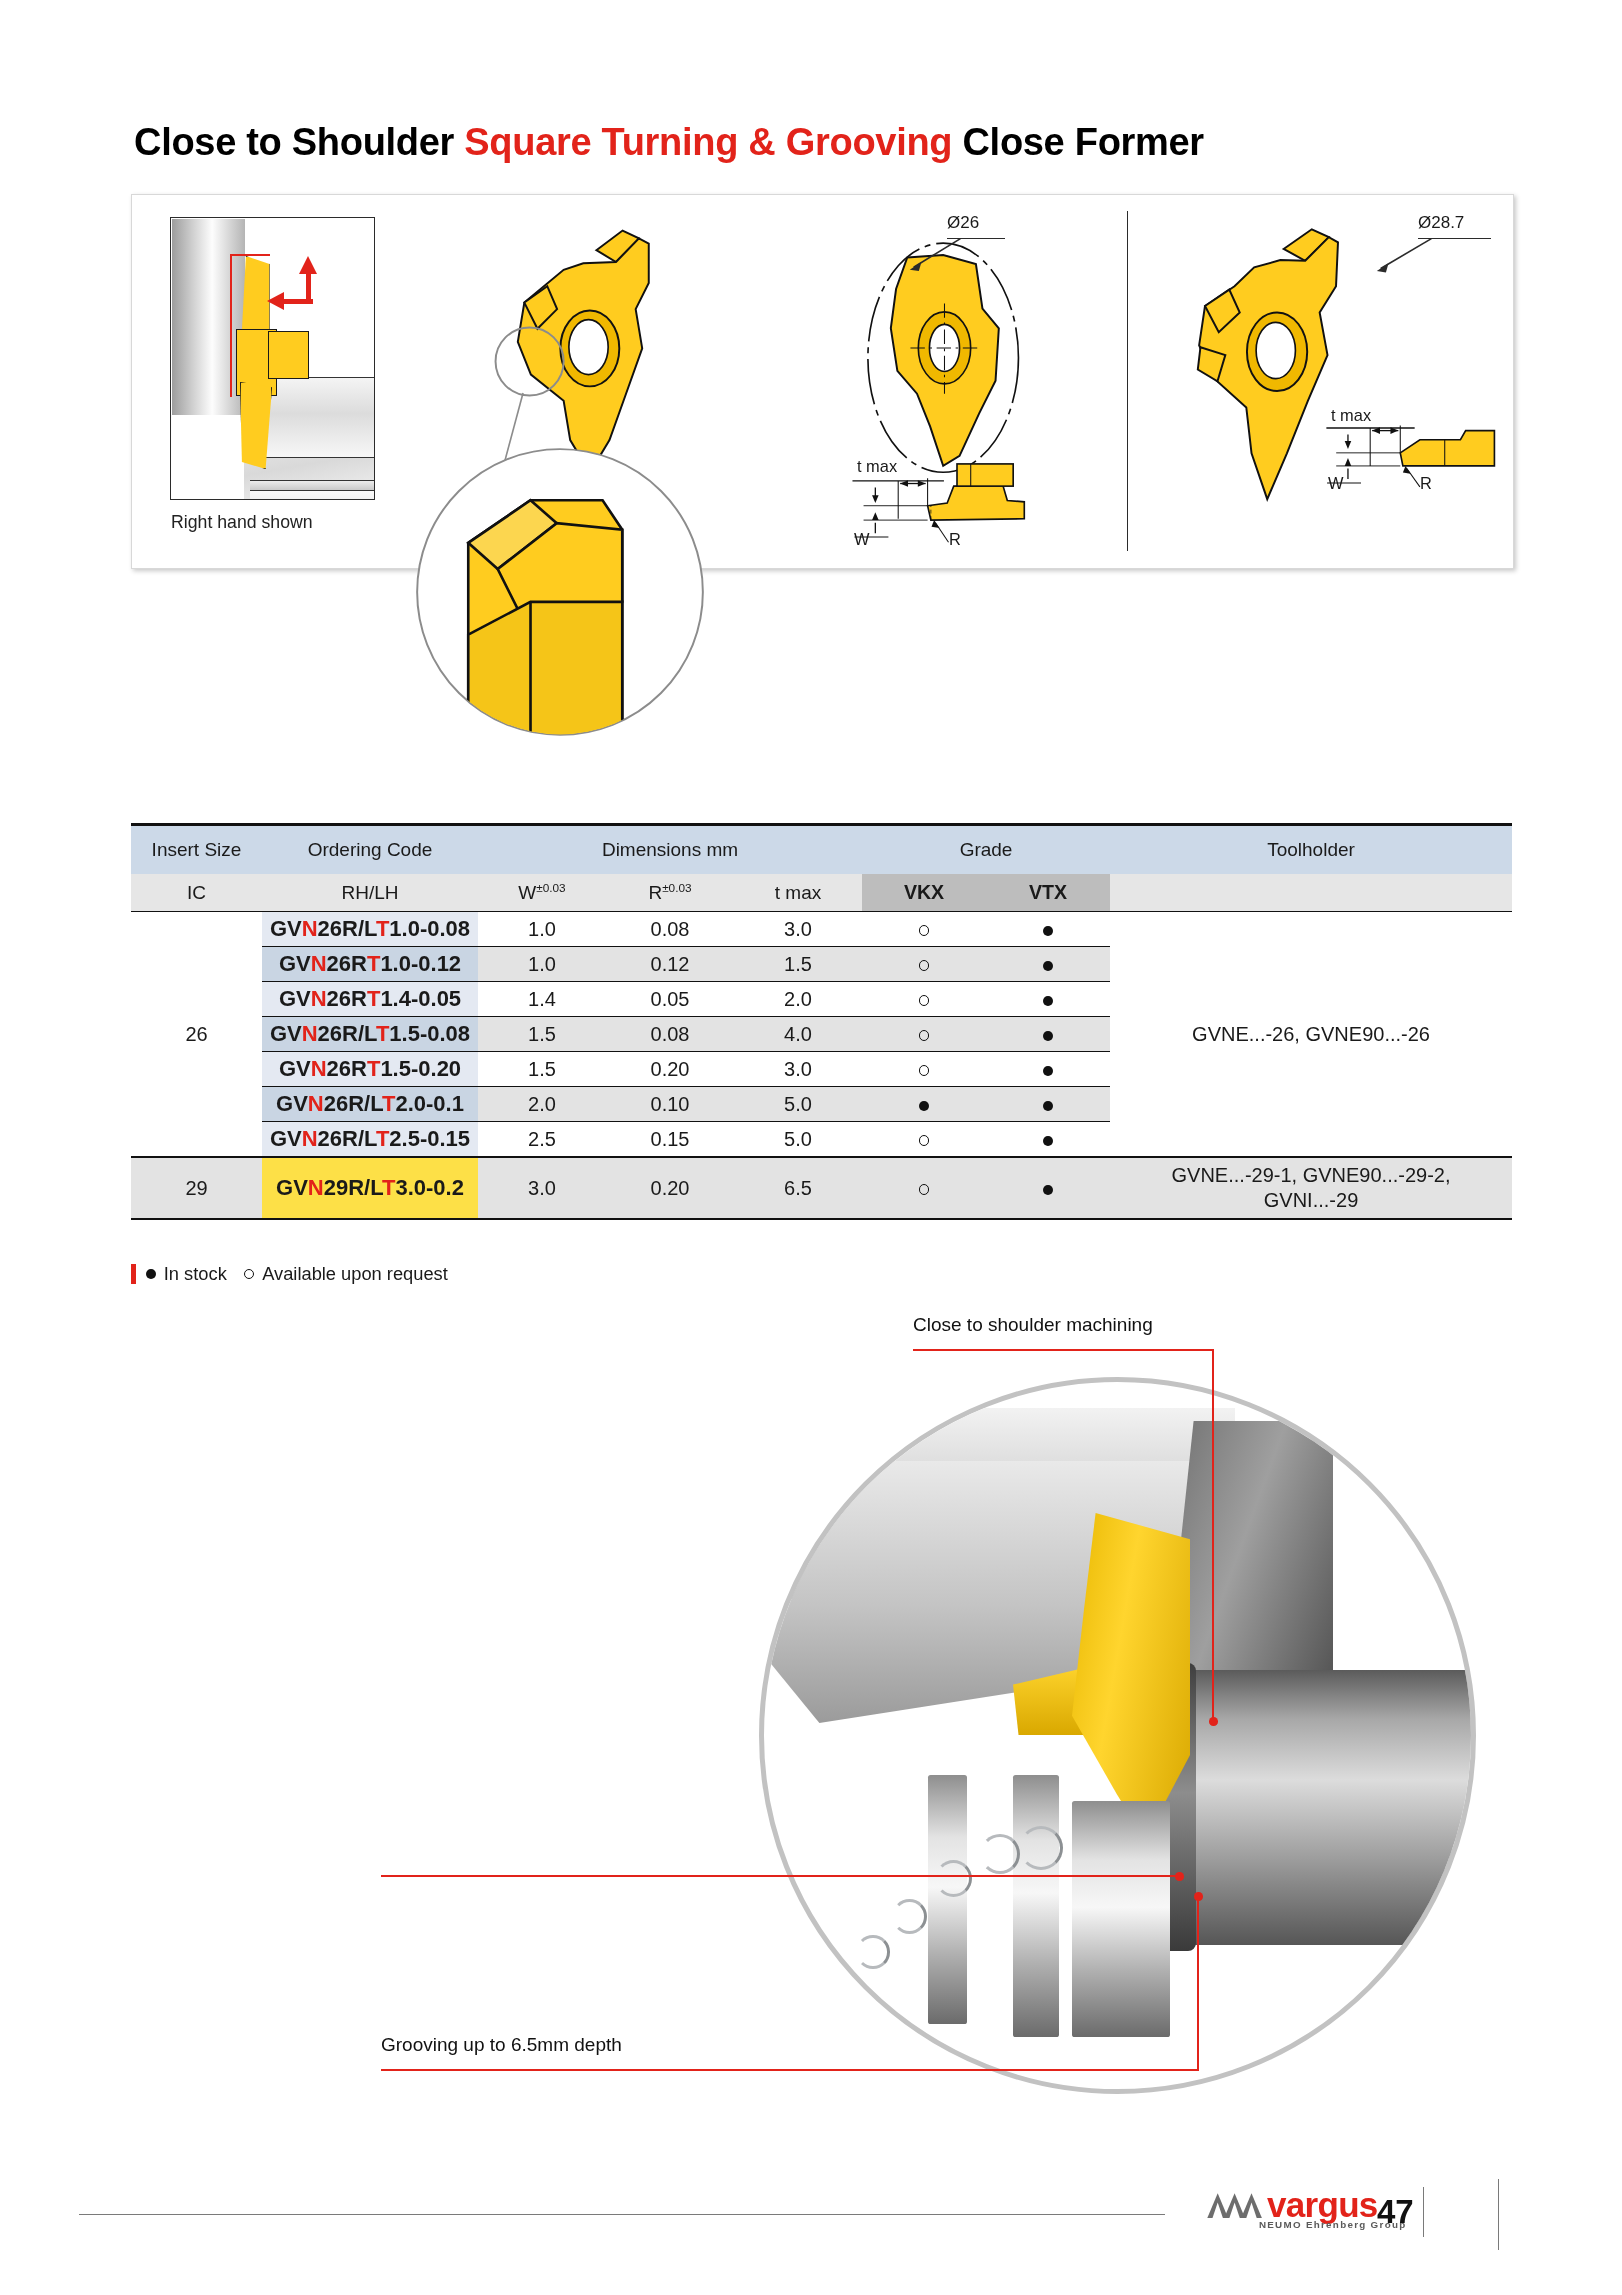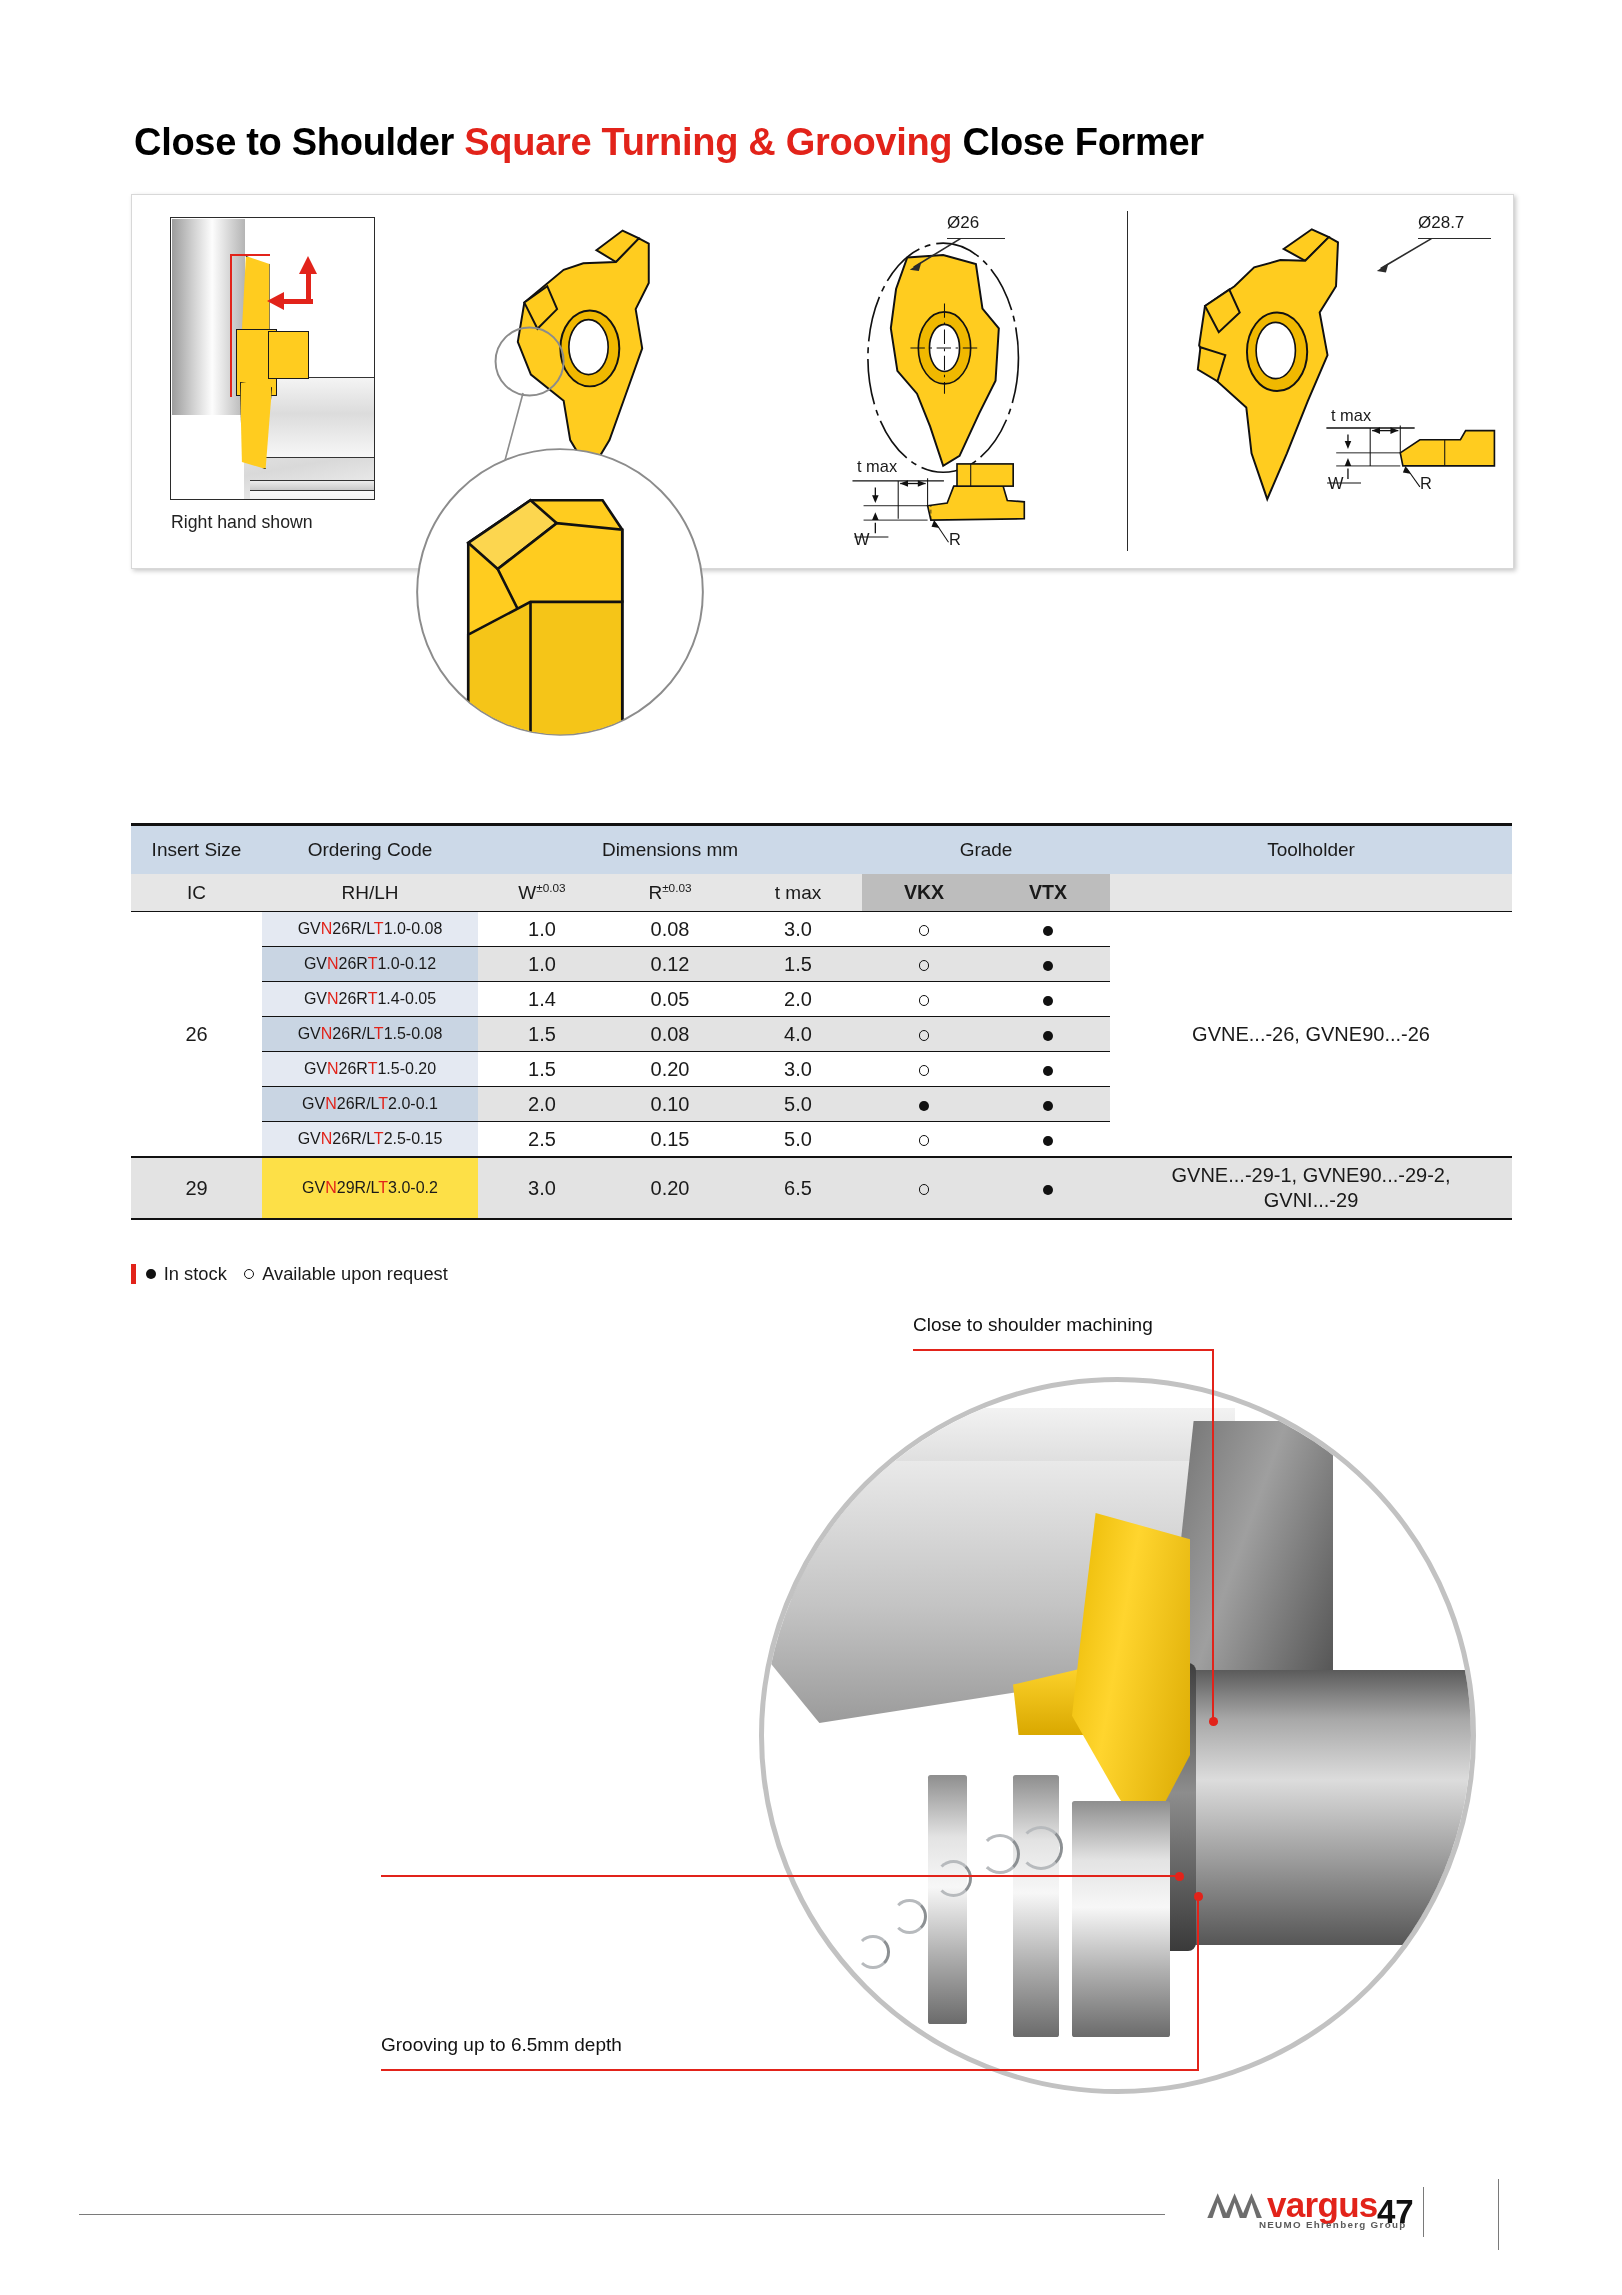--- a/index.html
+++ b/index.html
@@ -58,21 +58,21 @@
   .tbl-wrap{position:absolute;left:131px;top:823px;width:1381px;}
   table.spec{border-collapse:collapse;width:1381px;table-layout:fixed;}
   table.spec th,table.spec td{padding:0;margin:0;text-align:center;vertical-align:middle;}
   .hdr1 th{background:#ccd9e8;font-weight:normal;font-size:19px;color:#1a1a1a;height:48px;}
   .hdr2 th{background:#e6e6e6;font-weight:normal;font-size:19px;color:#1a1a1a;height:37px;}
   .hdr2 th.grade-h{background:#bdbdbd;font-weight:bold;font-size:19.6px;}
   .topline{border-top:3.3px solid #111 !important;}
   .midline{border-top:2px solid #111 !important;}
   .botline{border-bottom:2px solid #111 !important;}
   tr.drow td{height:34px;font-size:20px;color:#1a1a1a;border-top:0.7px solid #111;}
-  tr.drow td.oc{font-size:16px;}
+  tr.drow td.oc{font-size:22px;font-weight:bold;}
   td.oc .rd{color:#e2231a;}
   tr.even td{background:#e3e3e3;}
   tr.odd  td{background:#ffffff;}
   tr.even td.oc{background:#c9d5e3;}
   tr.odd  td.oc{background:#e4e9f2;}
   td.ic{background:#fff !important;}
   td.th-cell{font-size:18.3px;line-height:1.25;}
   .sup{font-size:11.8px;vertical-align:super;}
   tr.lastgrp td{background:#e3e3e3;height:60px;}
   tr.lastgrp td.oc{background:#fde047;}

